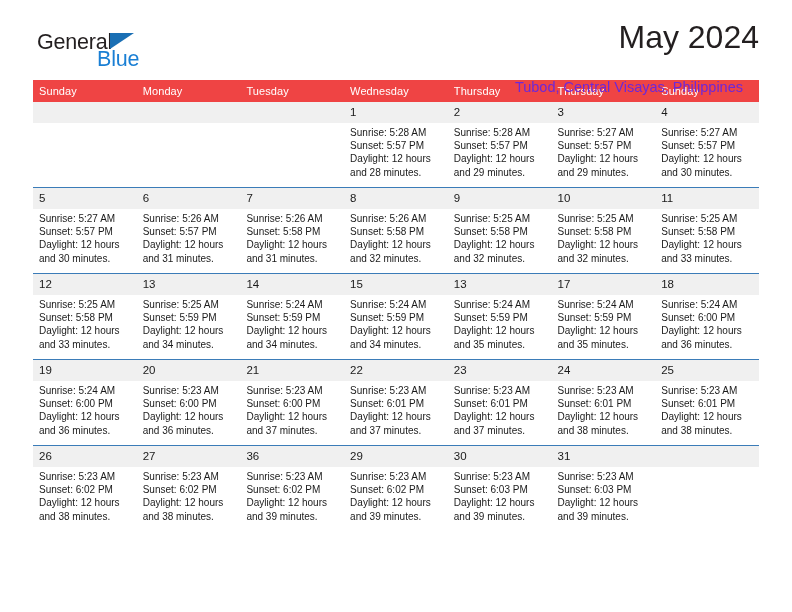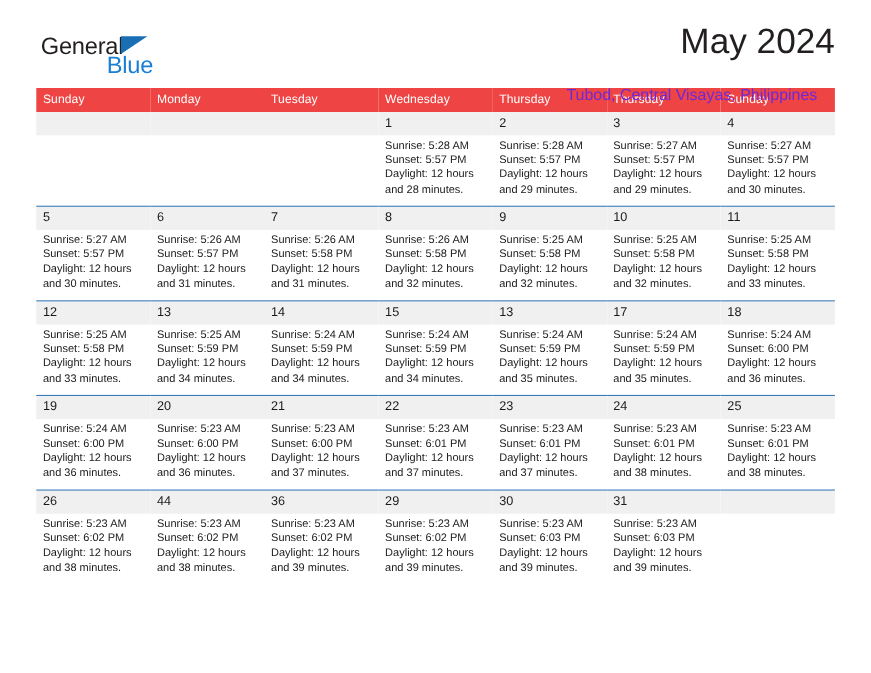--- a/index.html
+++ b/index.html
@@ -397,21 +397,21 @@
         <tr>
           <td>
             <span class="daynum">26</span>
             <div class="info">
               <div>Sunrise: 5:23 AM</div>
               <div>Sunset: 6:02 PM</div>
               <div class="daylight">Daylight: 12 hours and 38 minutes.</div>
             </div>
           </td>
           <td>
-            <span class="daynum">44</span>
+            <span class="daynum">27</span>
             <div class="info">
               <div>Sunrise: 5:23 AM</div>
               <div>Sunset: 6:02 PM</div>
               <div class="daylight">Daylight: 12 hours and 38 minutes.</div>
             </div>
           </td>
           <td>
             <span class="daynum">36</span>
             <div class="info">
               <div>Sunrise: 5:23 AM</div>

